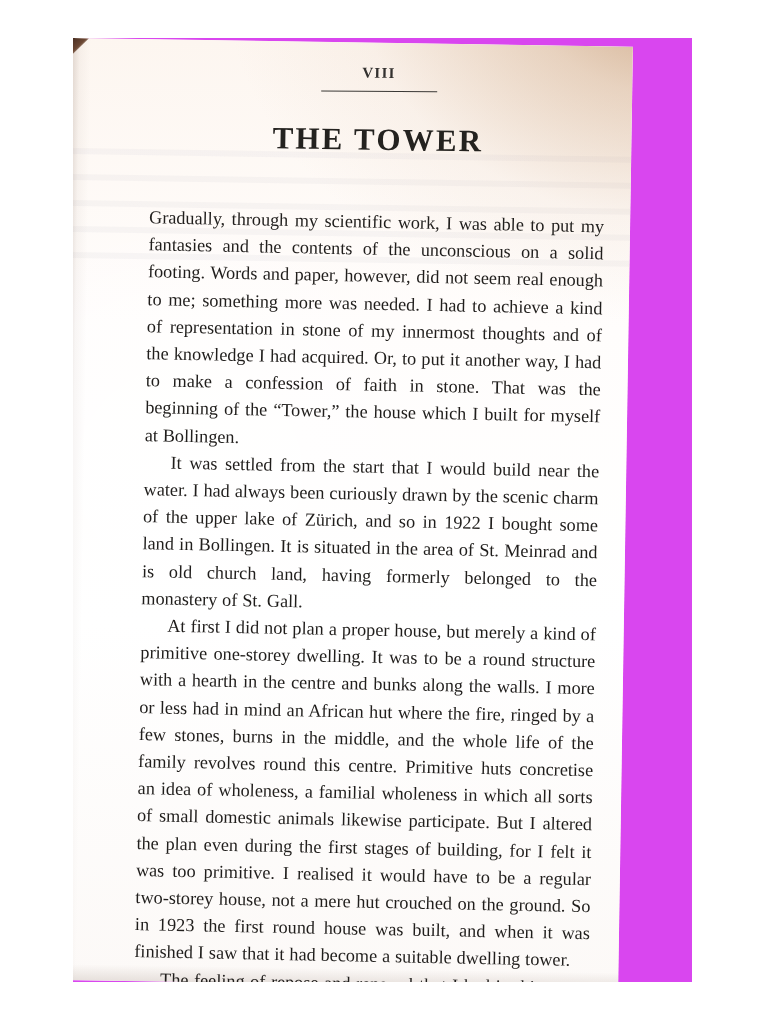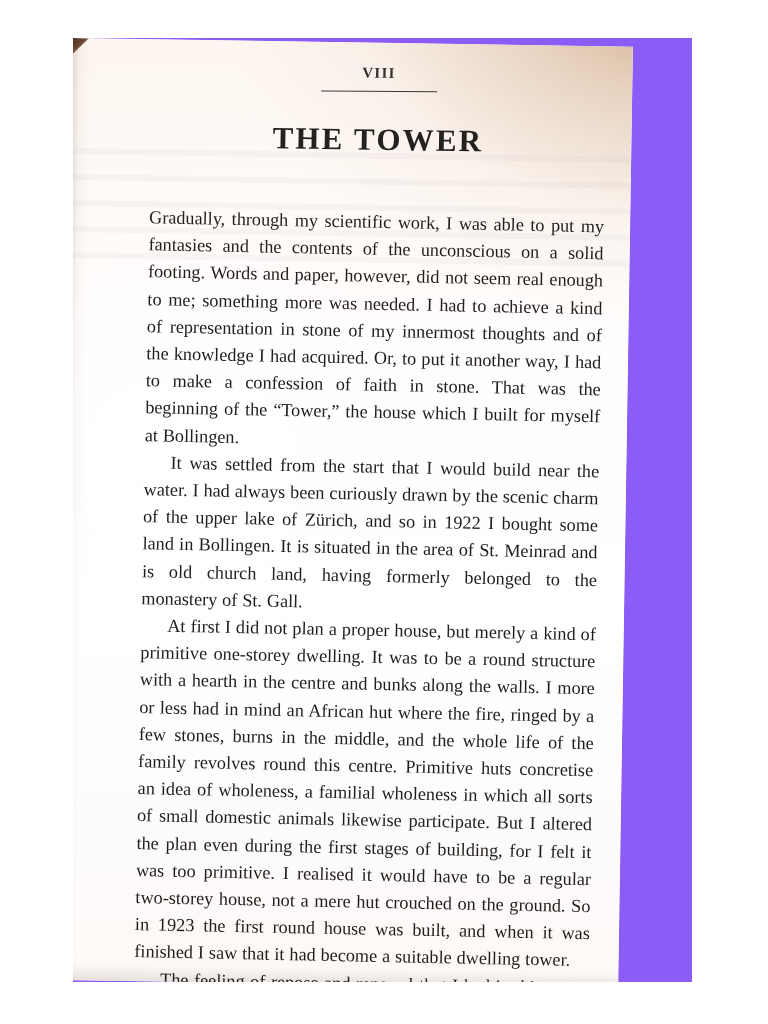--- a/index.html
+++ b/index.html
@@ -5,21 +5,21 @@
   * { margin:0; padding:0; box-sizing:border-box; }
   html, body {
     width:768px; height:1024px;
     background:#ffffff;
     overflow:hidden;
     font-family:"Liberation Serif", serif;
   }
   #stage {
     position:relative;
     width:768px; height:1024px;
-    background:#8b5cf6;
+    background:#d946ef;
   }
 
   
   #page {
     position:absolute;
     left:73px; top:38px;
     width:560px; height:942px;
     transform: rotate(0.9deg);
     transform-origin: 0 0;
     background:#fdf9f6;

